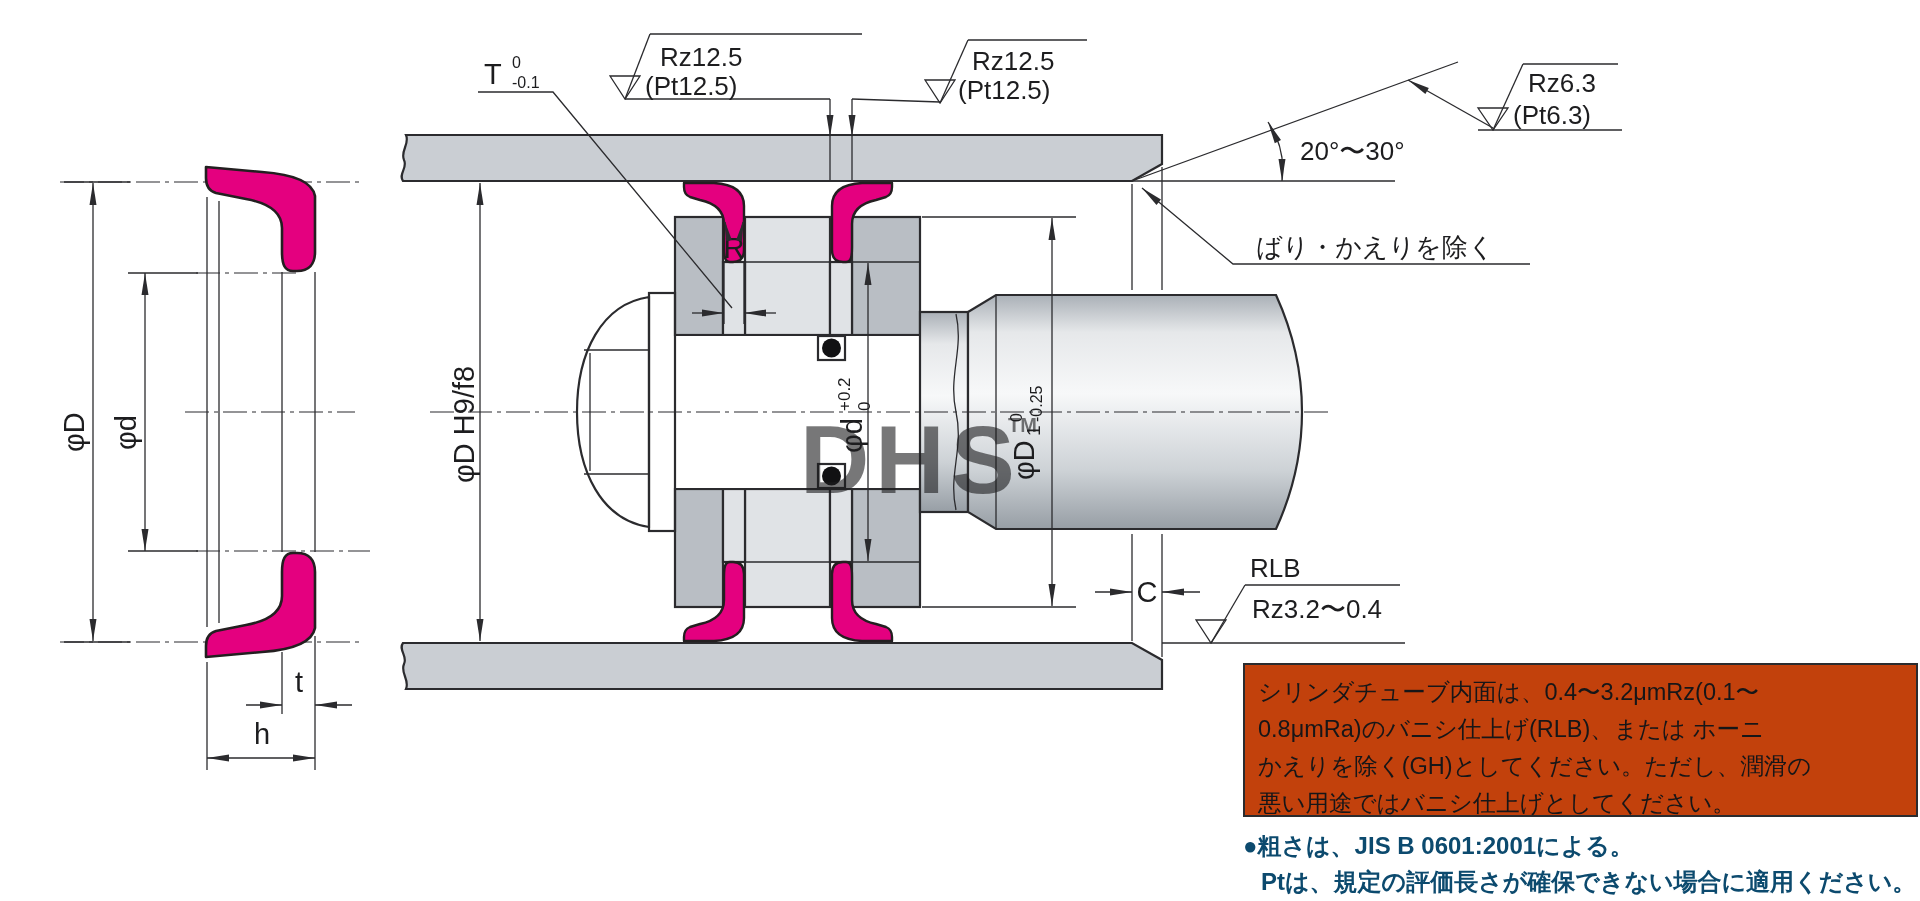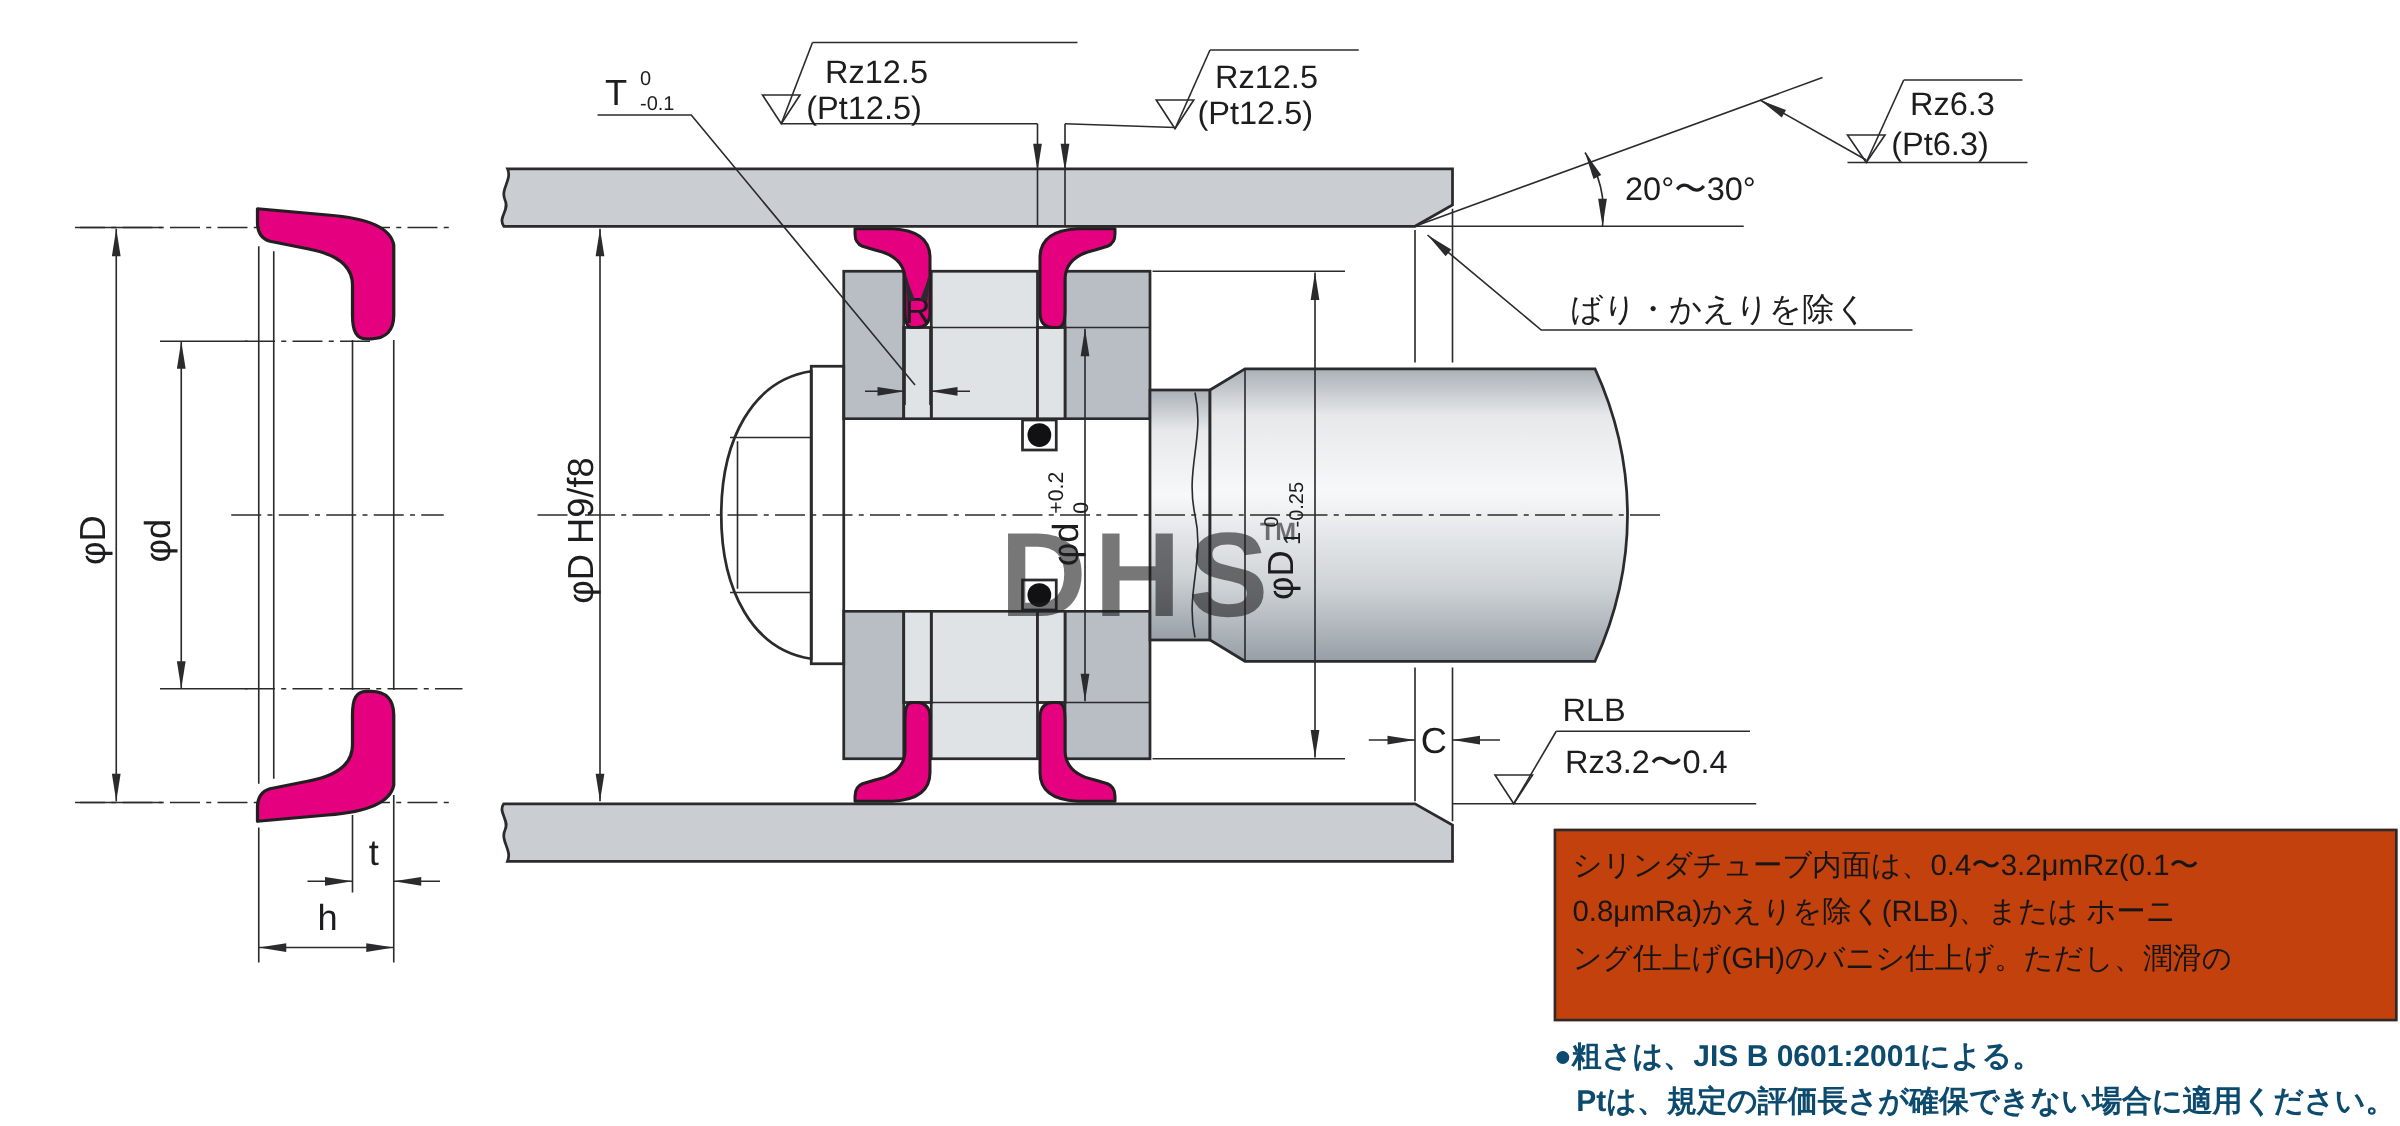--- a/index.html
+++ b/index.html
@@ -257,22 +257,23 @@
       <line class="thin" x1="1245" y1="585" x2="1400" y2="585"></line>
       <text class="surf" x="1250" y="577">RLB</text>
       <text class="surf" x="1252" y="618">Rz3.2〜0.4</text>
     </g>
   </g>
 </svg>
 
 
 <div class="note-box">
   <div>シリンダチューブ内面は、0.4〜3.2μmRz(0.1〜</div>
-  <div>0.8μmRa)かえりを除く(RLB)、または ホーニ</div>
-  <div>ング仕上げ(GH)のバニシ仕上げ。ただし、潤滑の</div>
+  <div>0.8μmRa)のバニシ仕上げ(RLB)、または ホーニ</div>
+  <div>かえりを除く(GH)としてください。ただし、潤滑の</div>
+  <div>悪い用途ではバニシ仕上げとしてください。</div>
 </div>
 
 
 <div class="bullets">
   <div>●粗さは、JIS B 0601:2001による。</div>
   <div class="l2">Ptは、規定の評価長さが確保できない場合に適用ください。</div>
 </div>
 
 </div>
 

